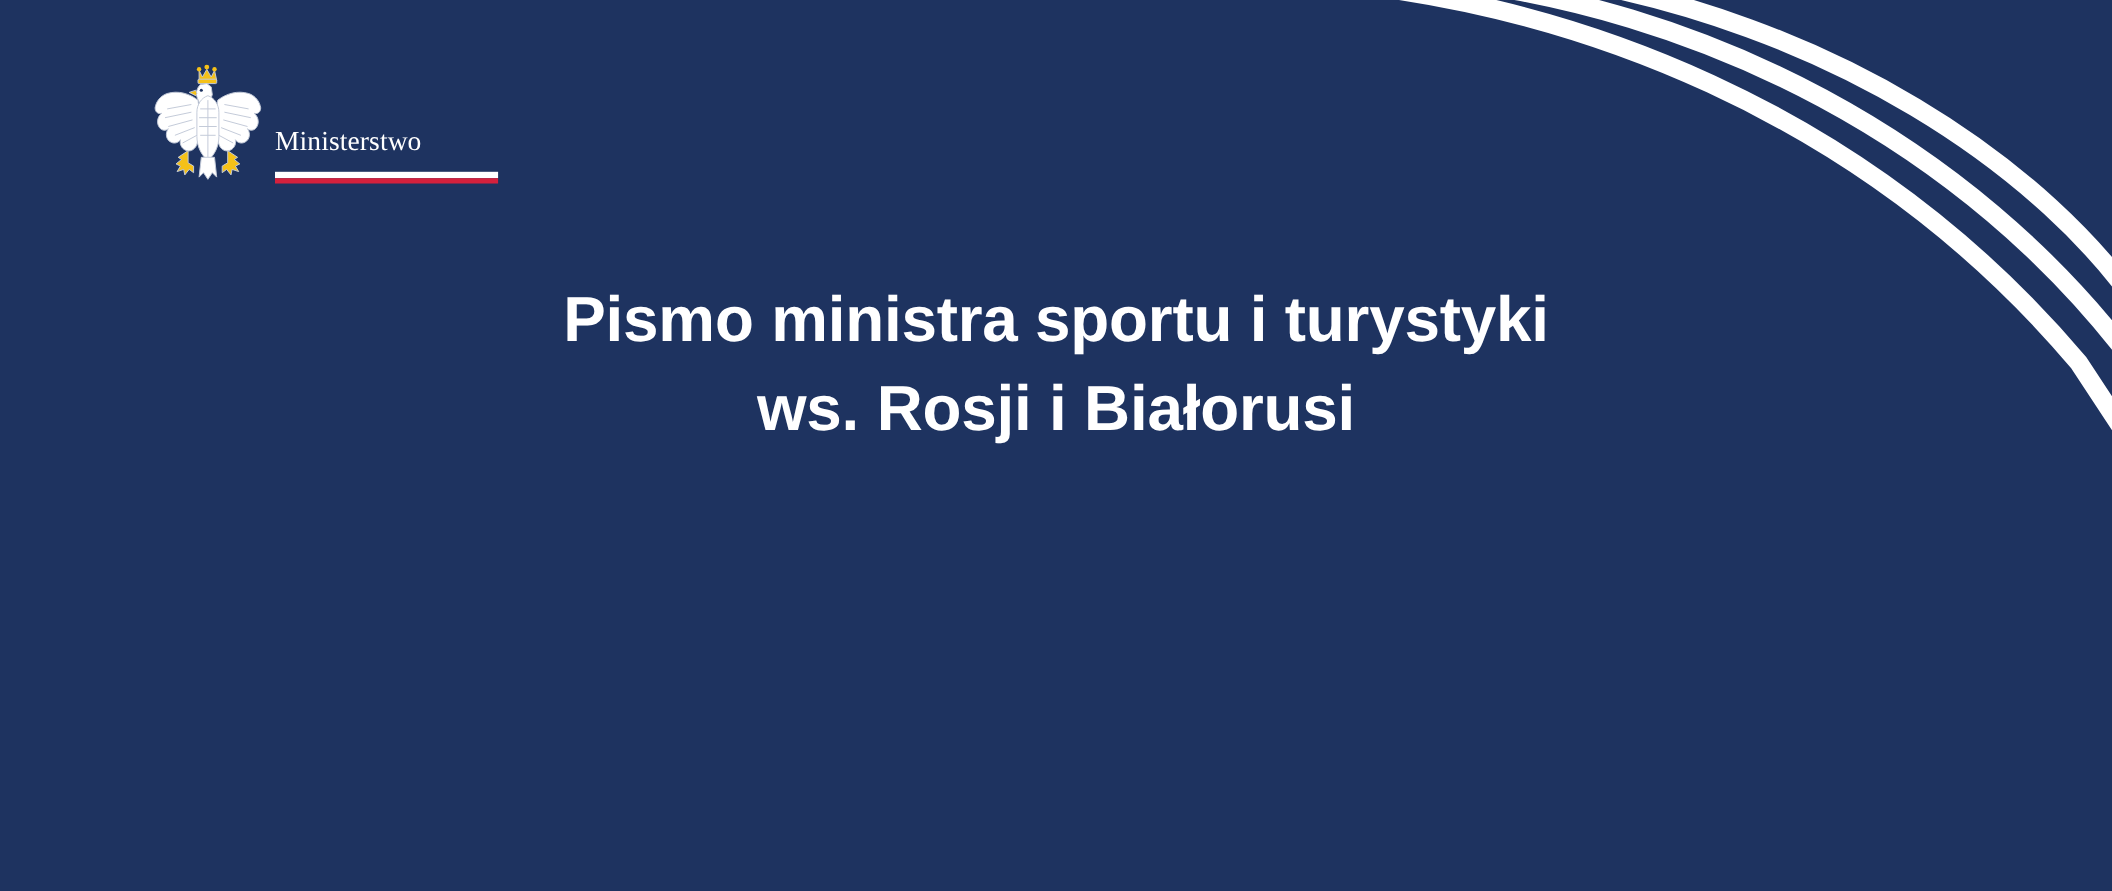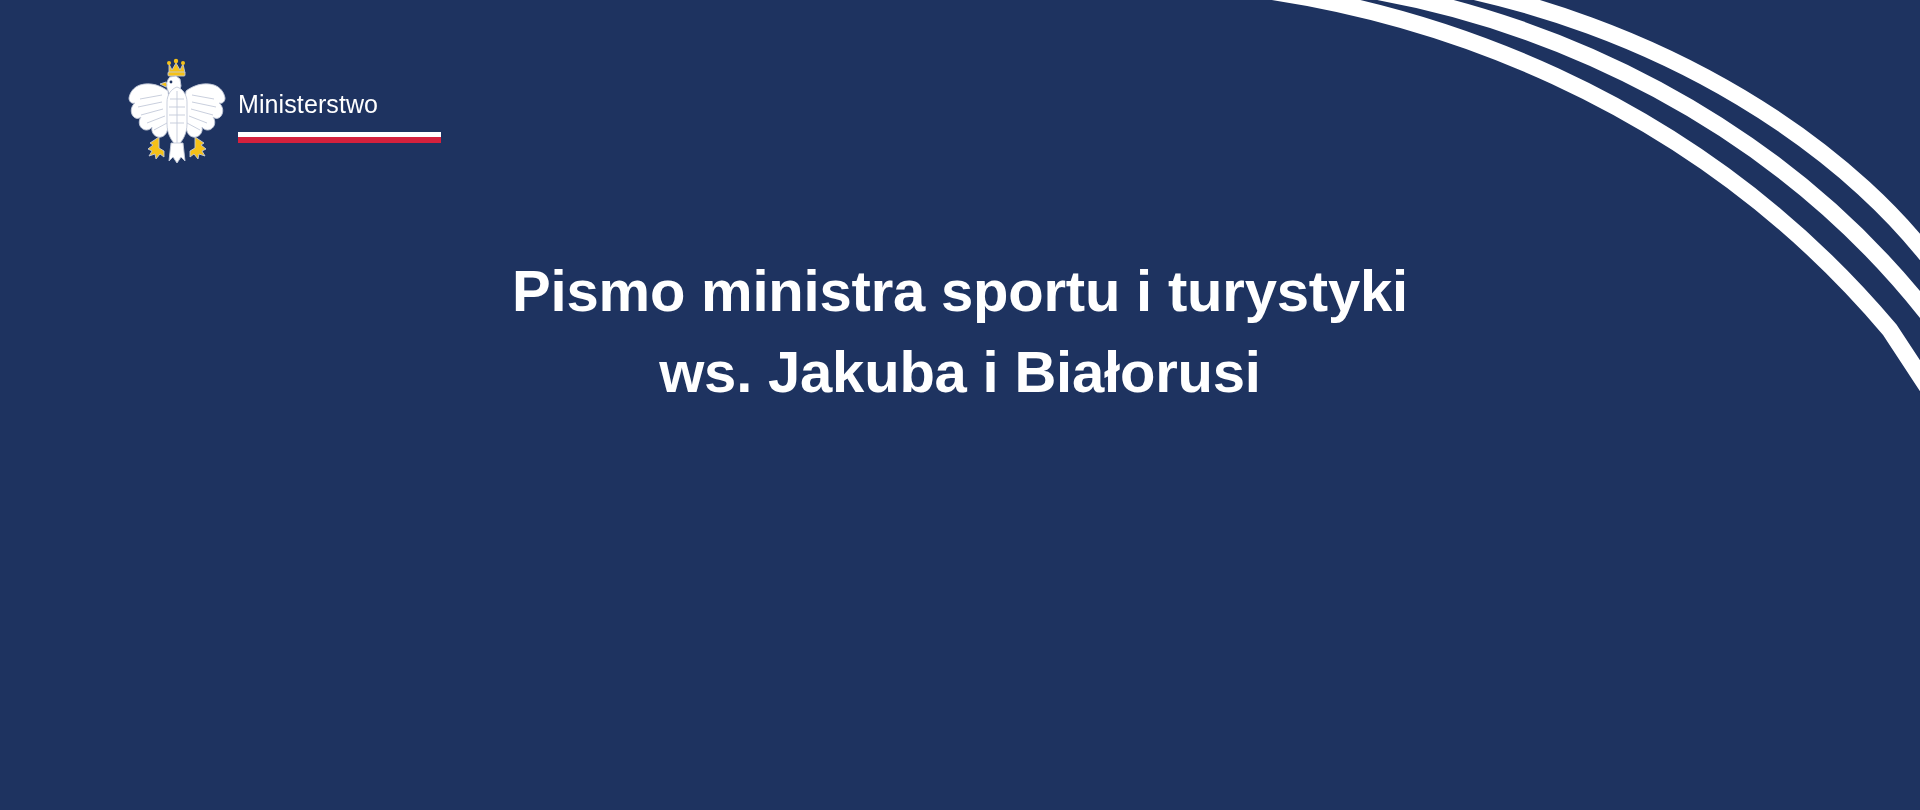--- a/index.html
+++ b/index.html
@@ -20,24 +20,25 @@
     top:0; right:0;
     width:820px;
     height:520px;
     pointer-events:none;
   }
   .arcs svg { display:block; width:100%; height:100%; }
 
   
   .logo-block {
     position:absolute;
-    left:124px;
+    left:136px;
     top:55px;
     display:flex;
-    align-items:center;
+    align-items:flex-end;
+    font-family:Liberation Serif, serif;
   }
   .emblem {
     width:106px;
     height:112px;
     flex:0 0 auto;
     margin-right:8px;
   }
   .emblem svg { display:block; width:100%; height:100%; }
 
   .logo-text {
@@ -131,14 +132,14 @@
     <div class="logo-line">Ministerstwo</div>
     <div class="flag-bar">
       <div class="flag-white"></div>
       <div class="flag-red"></div>
     </div>
   </div>
 </div>
 
 <div class="headline">
   <div class="headline-line">Pismo ministra sportu i turystyki</div>
-  <div class="headline-line">ws. Jakuba i Białorusi</div>
+  <div class="headline-line">ws. Rosji i Białorusi</div>
 </div>
 
 </body></html>

